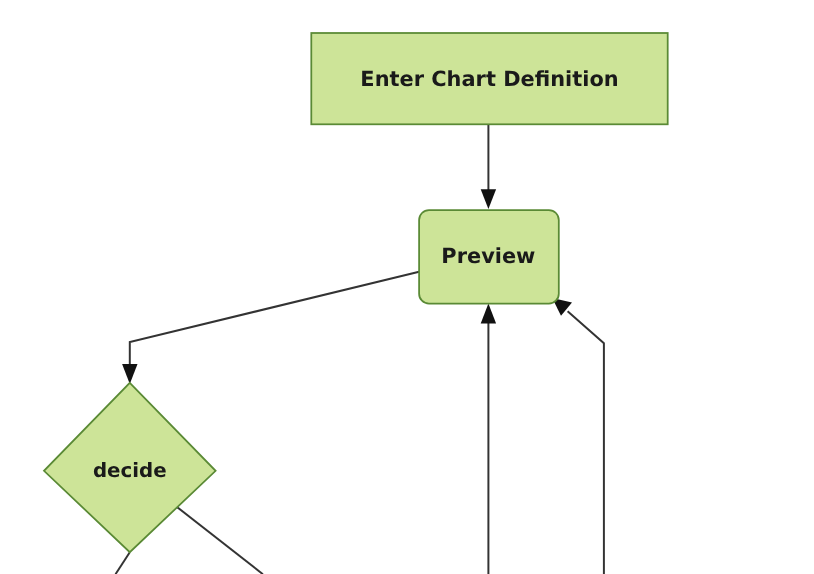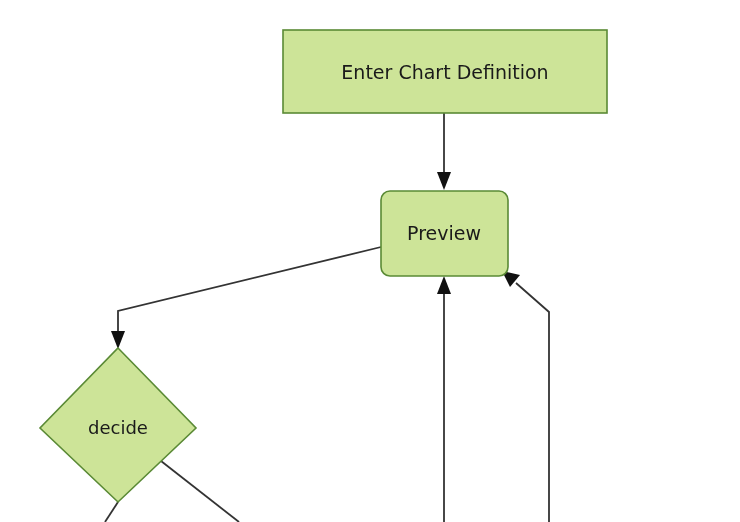--- a/index.html
+++ b/index.html
@@ -12,20 +12,21 @@
     width: 740px;
     height: 522px;
     overflow: hidden;
     font-family: "DejaVu Sans", "Liberation Sans", sans-serif;
   }
   #diagram-canvas {
     position: relative;
     width: 740px;
     height: 454px;
     background: #ffffff;
+    font-weight: bold;
   }
   #diagram-svg {
     position: absolute;
     top: 0;
     left: 0;
     width: 740px;
     height: 522px;
     display: block;
   }
   .node-shape {

